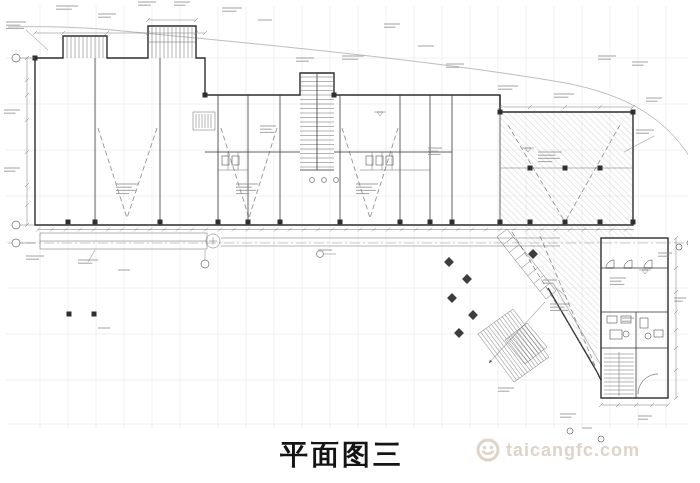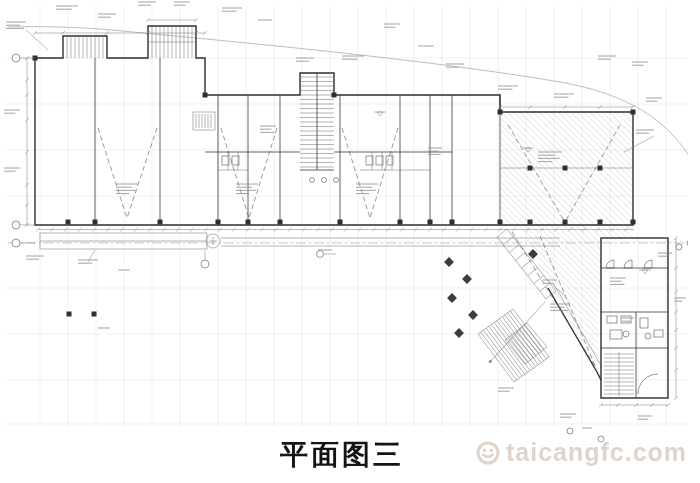--- a/index.html
+++ b/index.html
@@ -25,21 +25,21 @@
   
   #plan-title{
     position:absolute;left:342px;top:436px;transform:translateX(-50%);
     font-family:"Liberation Serif","DejaVu Serif",serif;
     font-size:28px;font-weight:700;letter-spacing:3px;color:#141414;white-space:nowrap;
   }
   
   #watermark{
     position:absolute;left:476px;top:438px;display:flex;align-items:center;gap:6px;
     color:#ddd4ca;text-shadow:0 0 2px #fff,0 0 4px #fff;
-    font-size:25px;font-weight:700;letter-spacing:1px;white-space:nowrap;
+    font-size:18px;font-weight:700;letter-spacing:1px;white-space:nowrap;
   }
   #watermark svg{display:block;filter:blur(.3px);}
 </style>
 </head>
 <body>
 
 <div id="stage">
 
   <svg id="plan-svg" width="700" height="483" viewBox="0 0 700 483">
     <defs>

